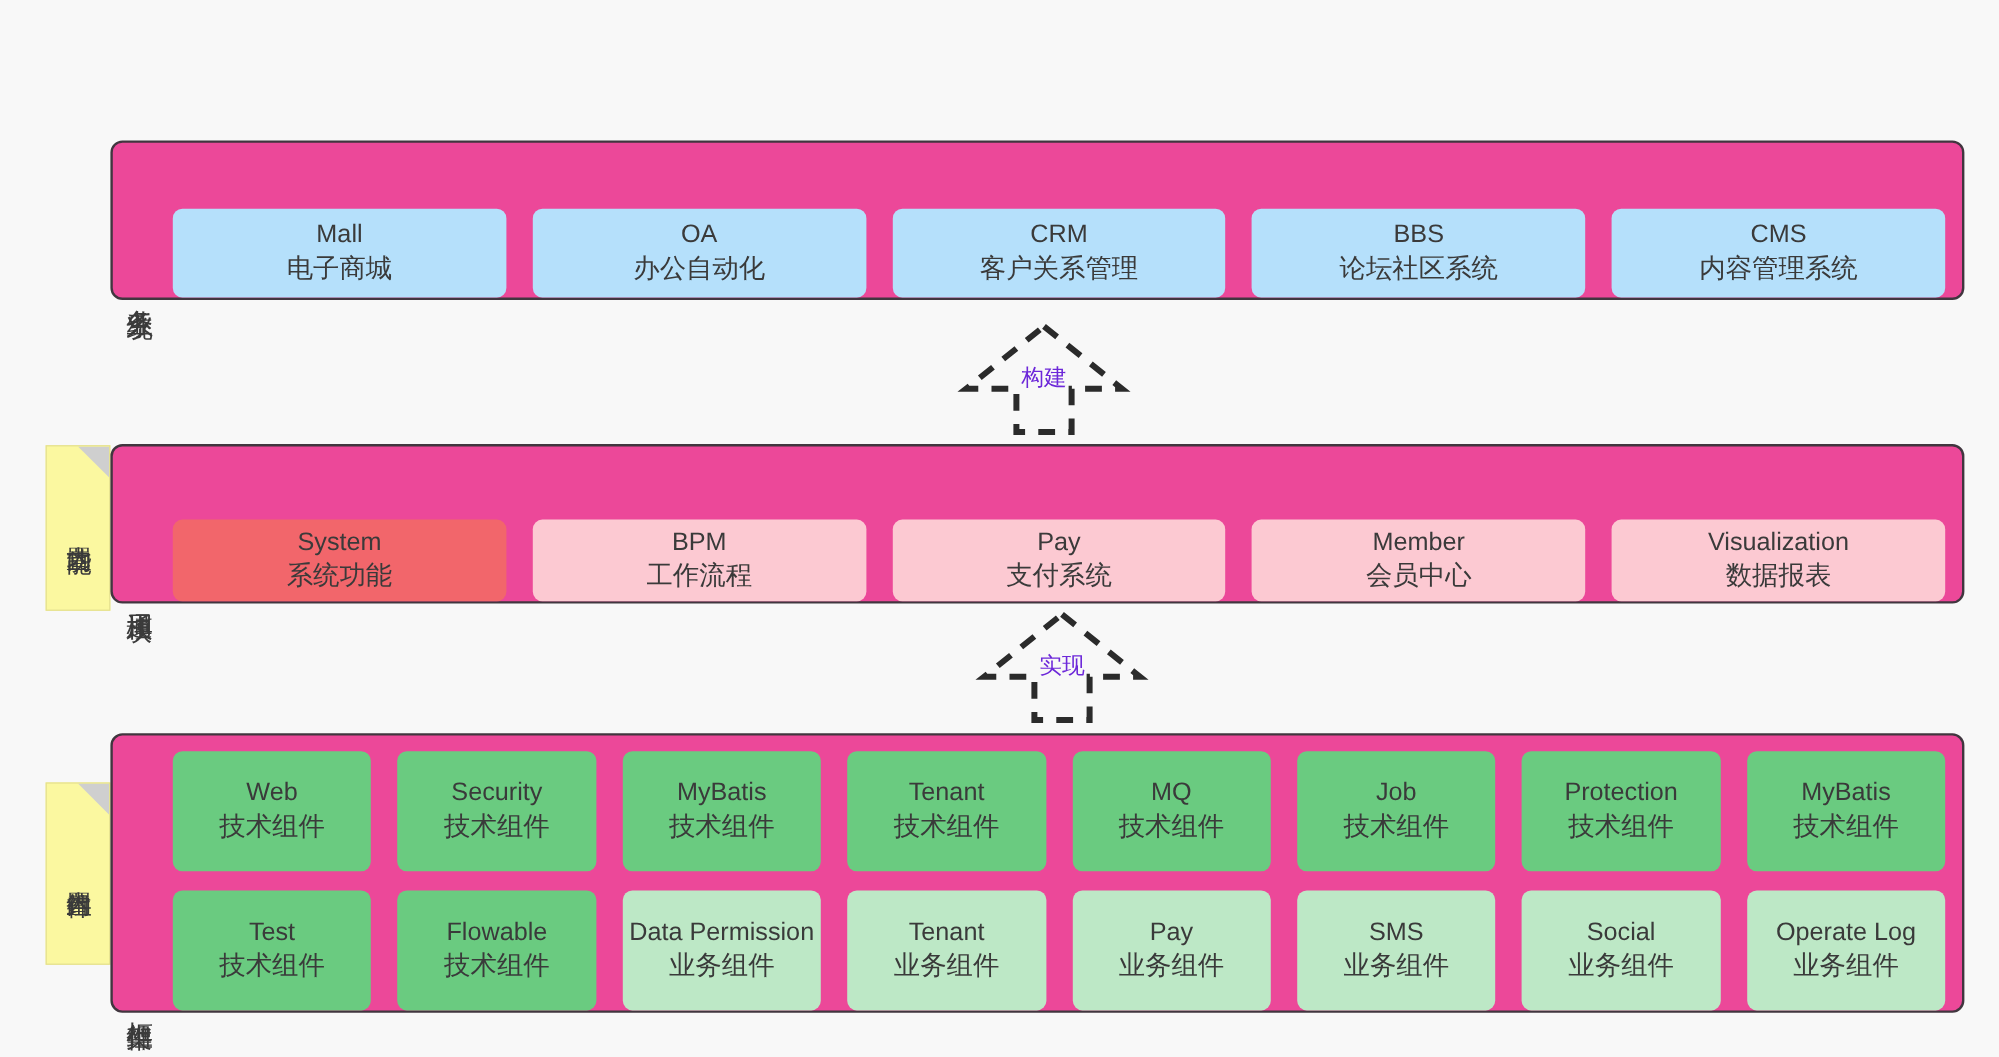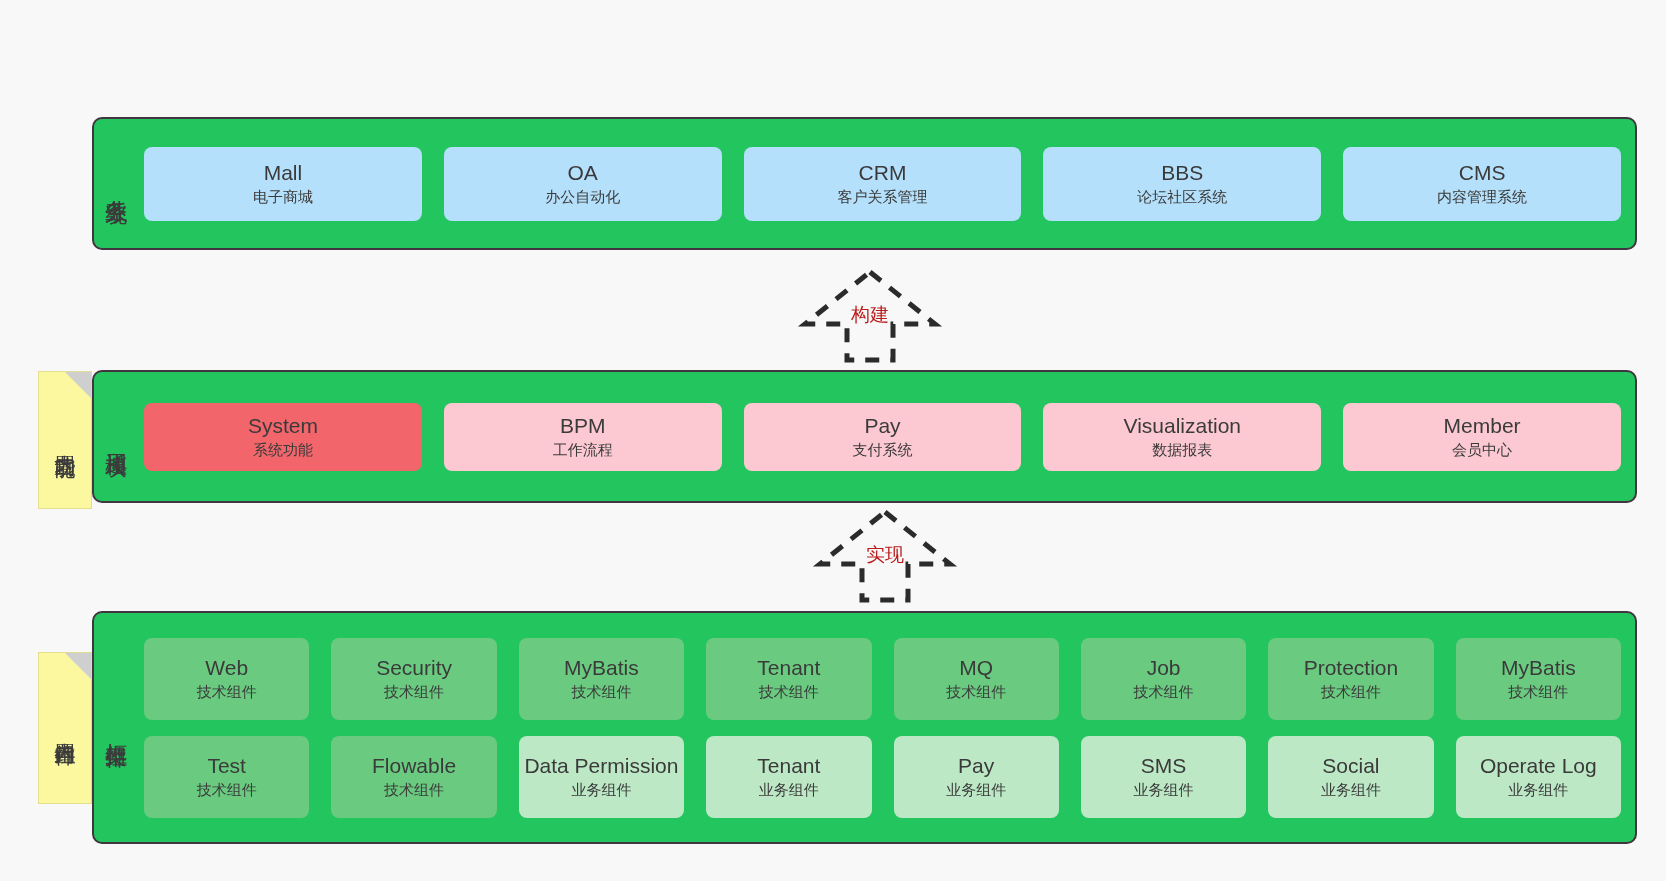--- a/index.html
+++ b/index.html
@@ -21,26 +21,26 @@
     position: absolute;
     left: 0; top: 0;
     width: 1666px;
     height: 881px;
   }
 
   
   .layer {
     position: absolute;
     box-sizing: border-box;
-    background: #22c55e;
+    background: #ec4899;
     border: 2px solid #41363f;
     border-radius: 10px;
     display: flex;
     flex-direction: row;
-    align-items: center;
+    align-items: flex-end;
   }
 
   .layer-title {
     flex: 0 0 auto;
     width: 44px;
     display: flex;
     align-items: center;
     justify-content: center;
     font-size: 22px;
     line-height: 1.12;
@@ -75,25 +75,25 @@
     display: flex;
     flex-direction: column;
     align-items: center;
     justify-content: center;
     text-align: center;
     padding: 6px 4px;
     line-height: 1.28;
     color: #3a3a3a;
   }
   .card .t1 { font-size: 21px; }
-  .card .t2 { font-size: 15px; }
+  .card .t2 { font-size: 22px; }
 
   .h-business .card { height: 74px; background: #b5e0fb; }
   .h-module   .card { height: 68px; }
-  .h-frame    .card { height: 82px; }
+  .h-frame    .card { height: 100px; }
 
   .c-blue   { background: #b5e0fb; }
   .c-red    { background: #f2666b; }
   .c-pink   { background: #fcc9d2; }
   .c-green  { background: #6acb80; }
   .c-lgreen { background: #bde8c6; }
 
   
   .note {
     position: absolute;
@@ -128,21 +128,21 @@
     width: 150px;
     height: 96px;
   }
   .arrow svg { display: block; }
   .arrow .alabel {
     position: absolute;
     left: 50%;
     transform: translateX(-50%);
     top: 34px;
     font-size: 19px;
-    color: #b91c1c;
+    color: #6d28d9;
     background: transparent;
     white-space: nowrap;
     user-select: none;
   }
 
   
   #layer-business { left: 92px;  top: 117px; width: 1545px; height: 133px; }
   #layer-module   { left: 92px;  top: 370px; width: 1545px; height: 133px; }
   #layer-frame    { left: 92px;  top: 611px; width: 1545px; height: 233px; }
 
@@ -207,26 +207,26 @@
         </div>
         <div class="card c-pink">
           <span class="t1">BPM</span>
           <span class="t2">工作流程</span>
         </div>
         <div class="card c-pink">
           <span class="t1">Pay</span>
           <span class="t2">支付系统</span>
         </div>
         <div class="card c-pink">
+          <span class="t1">Member</span>
+          <span class="t2">会员中心</span>
+        </div>
+        <div class="card c-pink">
           <span class="t1">Visualization</span>
           <span class="t2">数据报表</span>
-        </div>
-        <div class="card c-pink">
-          <span class="t1">Member</span>
-          <span class="t2">会员中心</span>
         </div>
       </div>
     </div>
   </div>
 
   <div class="arrow" id="arrow-realize">
     <svg width="150" height="96" viewBox="0 0 150 96" aria-hidden="true">
       <path d="M75 4 L140 56 L98 56 L98 92 L52 92 L52 56 L10 56 Z" fill="none" stroke="#2b2b2b" stroke-width="5" stroke-dasharray="14 11" stroke-linejoin="miter"></path>
     </svg>
     <span class="alabel">实现</span>

